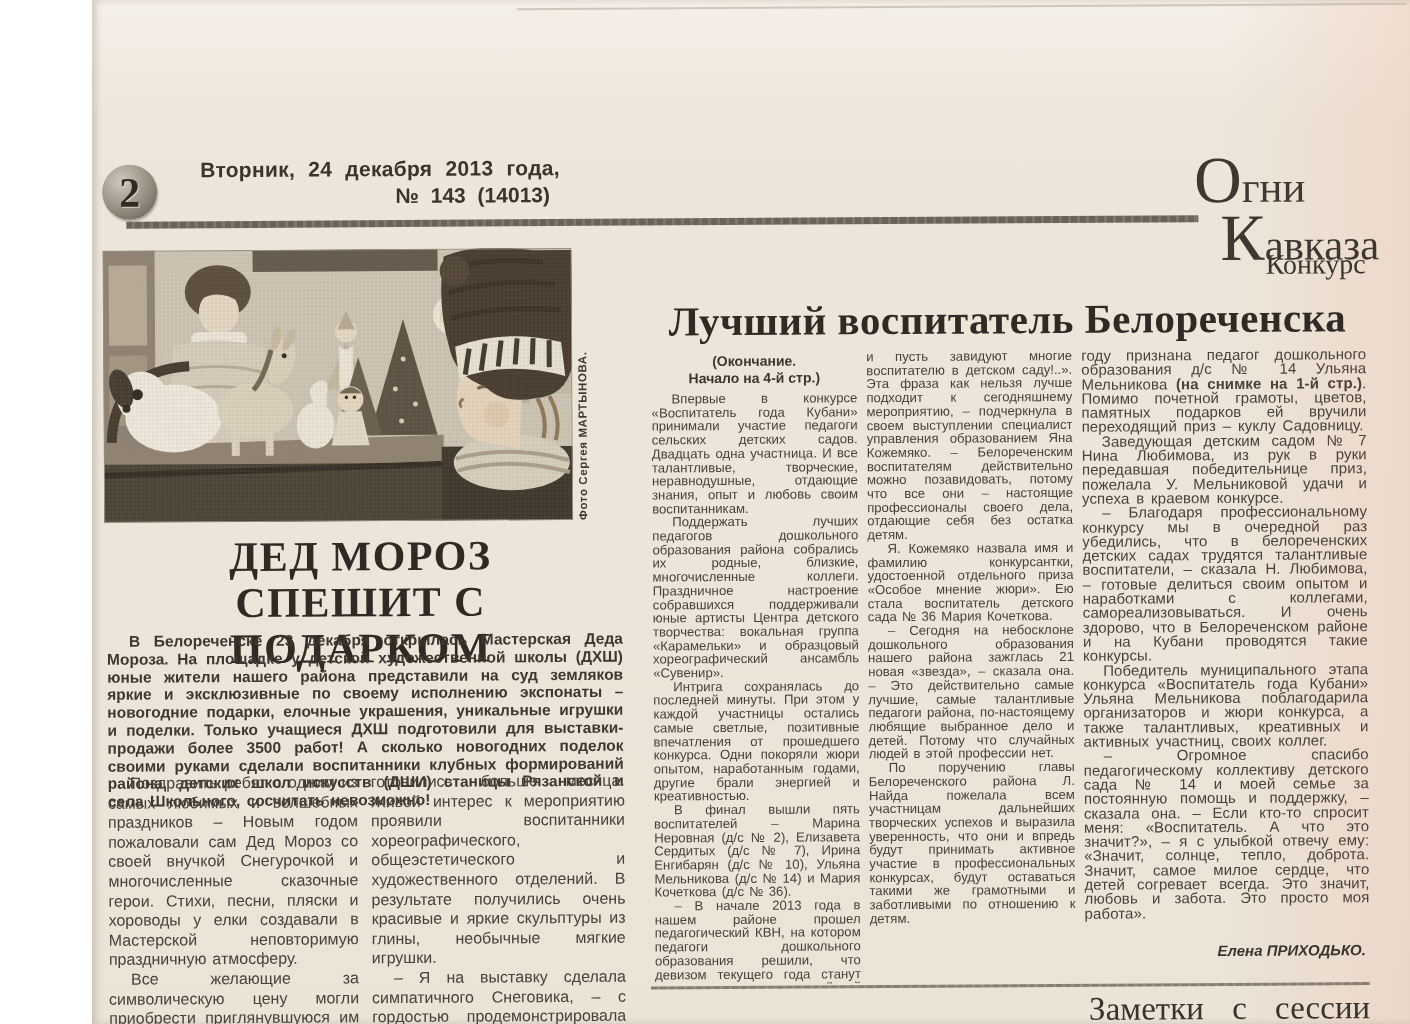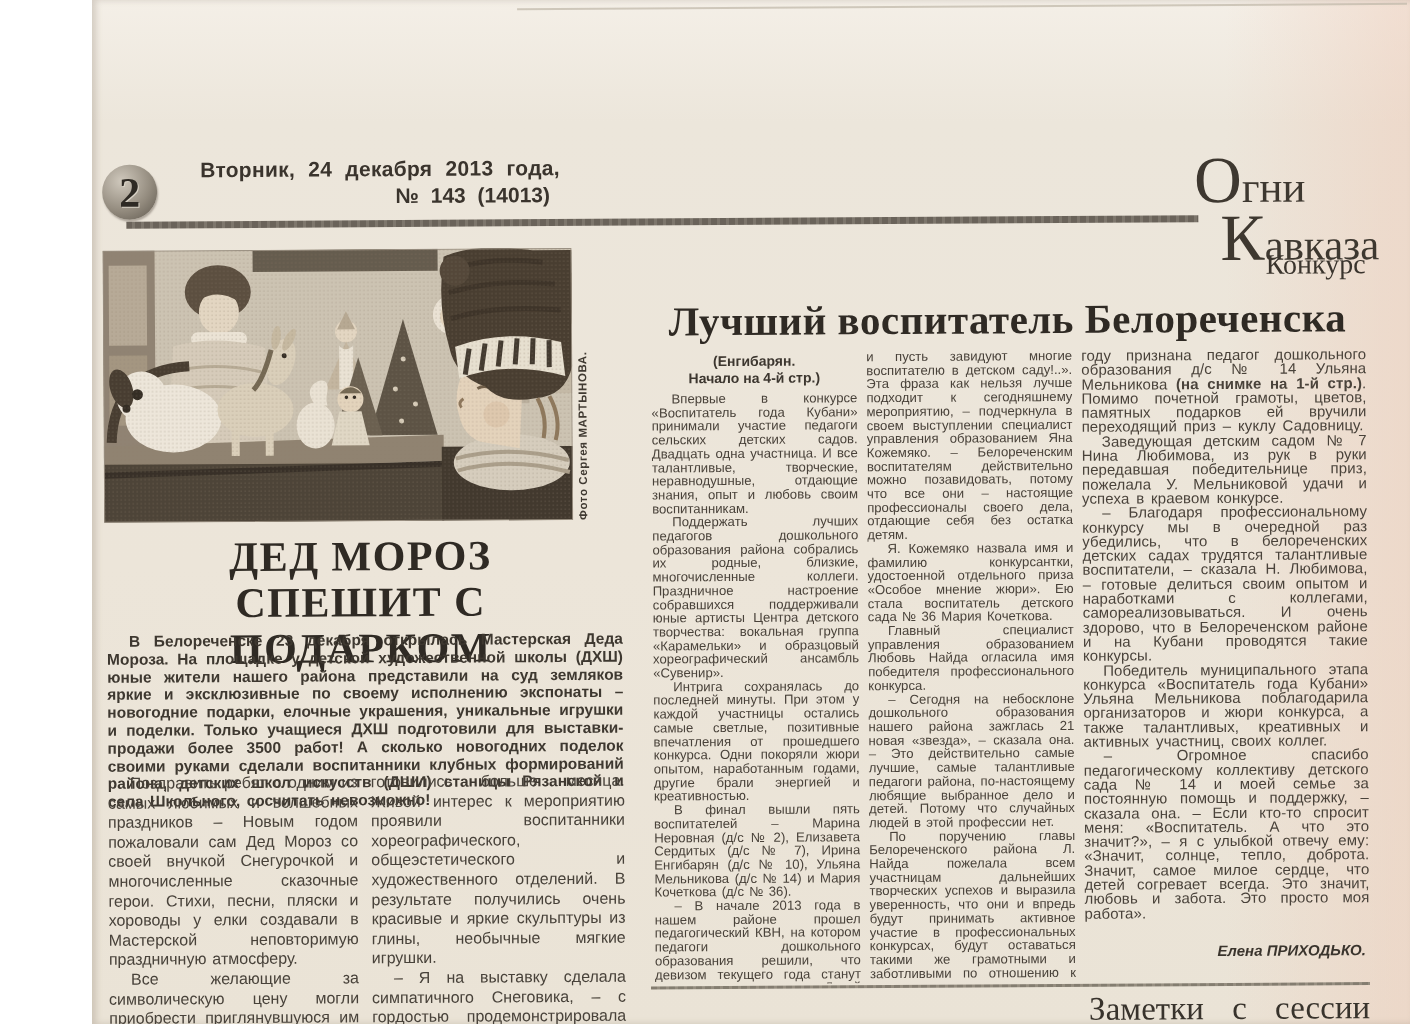--- a/index.html
+++ b/index.html
@@ -100,33 +100,32 @@
     </div>
 
     <div class="thin-rule" style="top:246px"></div>
     <div class="rubric">Конкурс</div>
     <div class="thin-rule" style="top:291px"></div>
 
     <div class="r-title">Лучший воспитатель Белореченска</div>
     <div class="r-cols">
       <div class="rcol rc1">
         <p class="cont-note">
-          <span>(Енгибарян.</span><br>
+          <span>(Окончание.</span><br>
           <span>Начало на 4-й стр.)</span>
         </p>
         <p class="p ind">Впервые в конкурсе «Воспитатель года Кубани» принимали участие педагоги сельских детских садов. Двадцать одна участница. И все талантливые, творческие, неравнодушные, отдающие знания, опыт и любовь своим воспитанникам.</p>
         <p class="p ind">Поддержать лучших педагогов дошкольного образования района собрались их родные, близкие, многочисленные коллеги. Праздничное настроение собравшихся поддерживали юные артисты Центра детского творчества: вокальная группа «Карамельки» и образцовый хореографический ансамбль «Сувенир».</p>
         <p class="p ind">Интрига сохранялась до последней минуты. При этом у каждой участницы остались самые светлые, позитивные впечатления от прошедшего конкурса. Одни покоряли жюри опытом, наработанным годами, другие брали энергией и креативностью.</p>
         <p class="p ind">В финал вышли пять воспитателей – Марина Неровная (д/с № 2), Елизавета Сердитых (д/с № 7), Ирина Енгибарян (д/с № 10), Ульяна Мельникова (д/с № 14) и Мария Кочеткова (д/с № 36).</p>
         <p class="p ind">– В начале 2013 года в нашем районе прошел педагогический КВН, на котором педагоги дошкольного образования решили, что девизом текущего года станут следующие слова: «Детей беззащитных и маленьких я в светлую жизнь поведу,</p>
       </div>
       <div class="rcol rc2">
         <p class="p">и пусть завидуют многие воспитателю в детском саду!..». Эта фраза как нельзя лучше подходит к сегодняшнему мероприятию, – подчеркнула в своем выступлении специалист управления образованием Яна Кожемяко. – Белореченским воспитателям действительно можно позавидовать, потому что все они – настоящие профессионалы своего дела, отдающие себя без остатка детям.</p>
         <p class="p ind">Я. Кожемяко назвала имя и фамилию конкурсантки, удостоенной отдельного приза «Особое мнение жюри». Ею стала воспитатель детского сада № 36 Мария Кочеткова.</p>
-        <p class="p ind">Главный специалист управления образованием Любовь Найда огласила имя победителя профессионального конкурса.</p>
         <p class="p ind">– Сегодня на небосклоне дошкольного образования нашего района зажглась 21 новая «звезда», – сказала она. – Это действительно самые лучшие, самые талантливые педагоги района, по-настоящему любящие выбранное дело и детей. Потому что случайных людей в этой профессии нет.</p>
         <p class="p ind">По поручению главы Белореченского района Л. Найда пожелала всем участницам дальнейших творческих успехов и выразила уверенность, что они и впредь будут принимать активное участие в профессиональных конкурсах, будут оставаться такими же грамотными и заботливыми по отношению к детям.</p>
 
       </div>
       <div class="rcol rc3">
         <p class="p"><span>году признана педагог дошкольного образования д/с № 14 Ульяна Мельникова </span><b>(на снимке на 1-й стр.)</b><span>. Помимо почетной грамоты, цветов, памятных подарков ей вручили переходящий приз – куклу Садовницу.</span></p>
         <p class="p ind">Заведующая детским садом № 7 Нина Любимова, из рук в руки передавшая победительнице приз, пожелала У. Мельниковой удачи и успеха в краевом конкурсе.</p>
         <p class="p ind">– Благодаря профессиональному конкурсу мы в очередной раз убедились, что в белореченских детских садах трудятся талантливые воспитатели, – сказала Н. Любимова, – готовые делиться своим опытом и наработками с коллегами, самореализовываться. И очень здорово, что в Белореченском районе и на Кубани проводятся такие конкурсы.</p>
         <p class="p ind">Победитель муниципального этапа конкурса «Воспитатель года Кубани» Ульяна Мельникова поблагодарила организаторов и жюри конкурса, а также талантливых, креативных и активных участниц, своих коллег.</p>
         <p class="p ind">– Огромное спасибо педагогическому коллективу детского сада № 14 и моей семье за постоянную помощь и поддержку, – сказала она. – Если кто-то спросит меня: «Воспитатель. А что это значит?», – я с улыбкой отвечу ему: «Значит, солнце, тепло, доброта. Значит, самое милое сердце, что детей согревает всегда. Это значит, любовь и забота. Это просто моя работа».</p>

